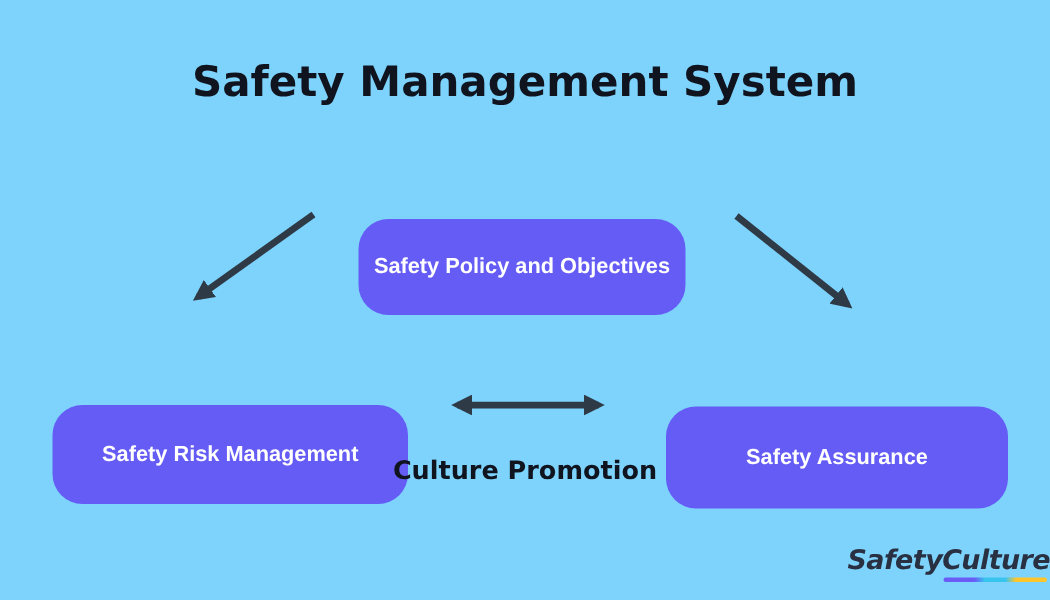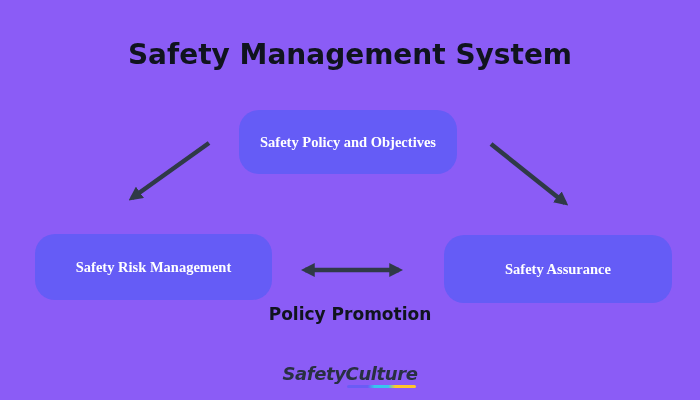--- a/index.html
+++ b/index.html
@@ -1,20 +1,20 @@
 <!DOCTYPE html>
 <html><head>
 <meta charset="utf-8">
 <style>
   html, body { margin: 0; padding: 0; }
   .canvas {
     position: relative;
     width: 700px;
     height: 400px;
-    background: #8b5cf6;
+    background: #7dd3fc;
     font-family: "DejaVu Sans", "Liberation Sans", sans-serif;
     overflow: hidden;
   }
   .title {
     position: absolute;
     top: 38px;
     left: 0;
     width: 700px;
     text-align: center;
     font-size: 28px;
@@ -26,21 +26,22 @@
     position: absolute;
     background: #655cf6;
     border-radius: 20px;
     display: flex;
     align-items: center;
     justify-content: center;
     text-align: center;
     color: #ffffff;
     font-weight: 700;
     font-size: 14.5px;
-    font-family: Liberation Serif, serif;
+    font-family: Liberation Sans, sans-serif;
+    margin-top: 36px;
   }
   .node-policy    { left: 239px; top: 110px; width: 218px; height: 64px; }
   .node-risk      { left: 35px;  top: 234px; width: 237px; height: 66px; }
   .node-assurance { left: 444px; top: 235px; width: 228px; height: 68px; }
   .arrow-layer {
     position: absolute;
     left: 0; top: 0;
     width: 700px; height: 400px;
     pointer-events: none;
   }
@@ -54,21 +55,21 @@
     text-align: center;
     font-size: 17px;
     font-weight: 700;
     color: #10141e;
   }
   .logo {
     position: absolute;
     top: 363px;
     left: 0;
     width: 700px;
-    text-align: center;
+    text-align: right;
     font-style: italic;
     font-weight: 700;
     font-size: 18px;
     letter-spacing: -0.4px;
     color: #293042;
   }
   .logo-word { display: inline-block; }
   .logo-culture { position: relative; }
   .logo-culture::after {
     content: "";
@@ -116,19 +117,19 @@
   </div>
 
   <div class="node node-risk">
     <span>Safety Risk Management</span>
   </div>
 
   <div class="node node-assurance">
     <span>Safety Assurance</span>
   </div>
 
-  <div class="promotion-label">Policy Promotion</div>
+  <div class="promotion-label">Culture Promotion</div>
 
   <div class="logo">
     <span class="logo-word">Safety</span><span class="logo-word logo-culture">Culture</span>
   </div>
 
 </div>
 
 </body></html>

